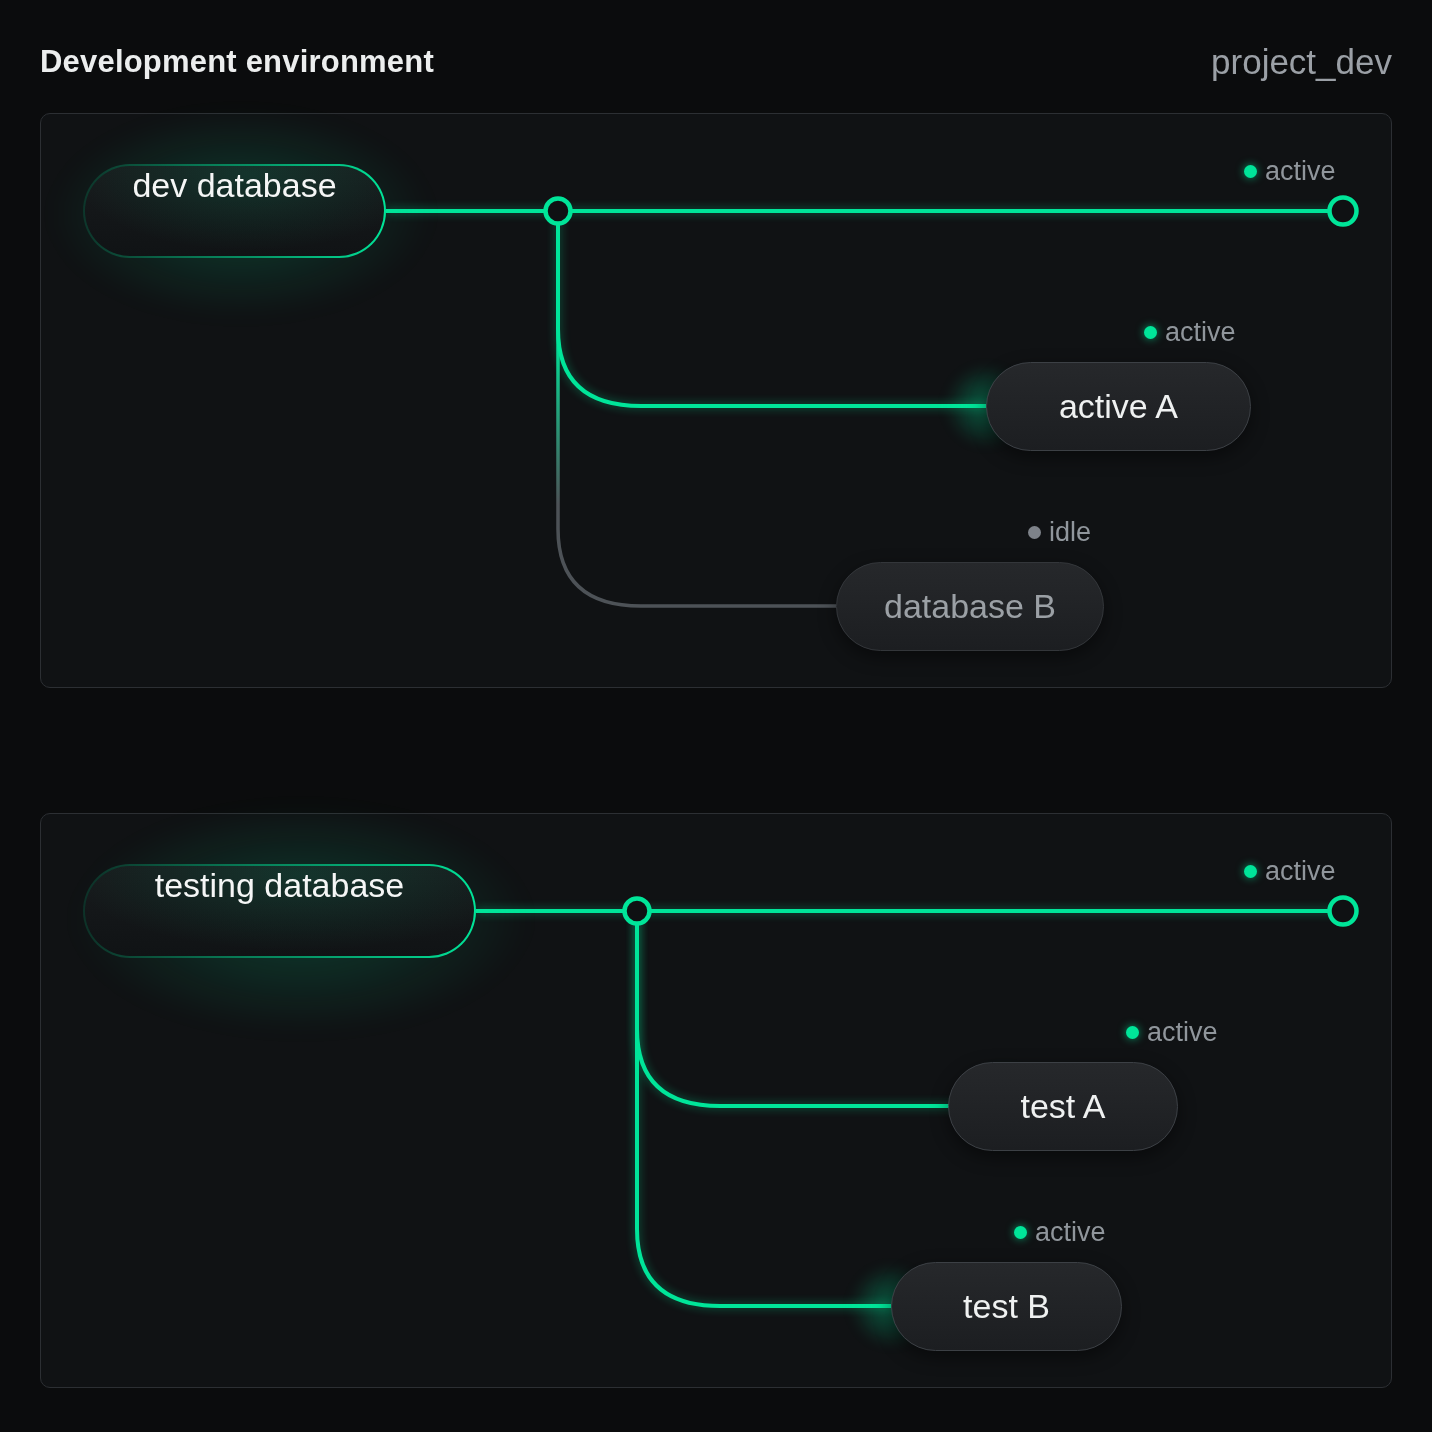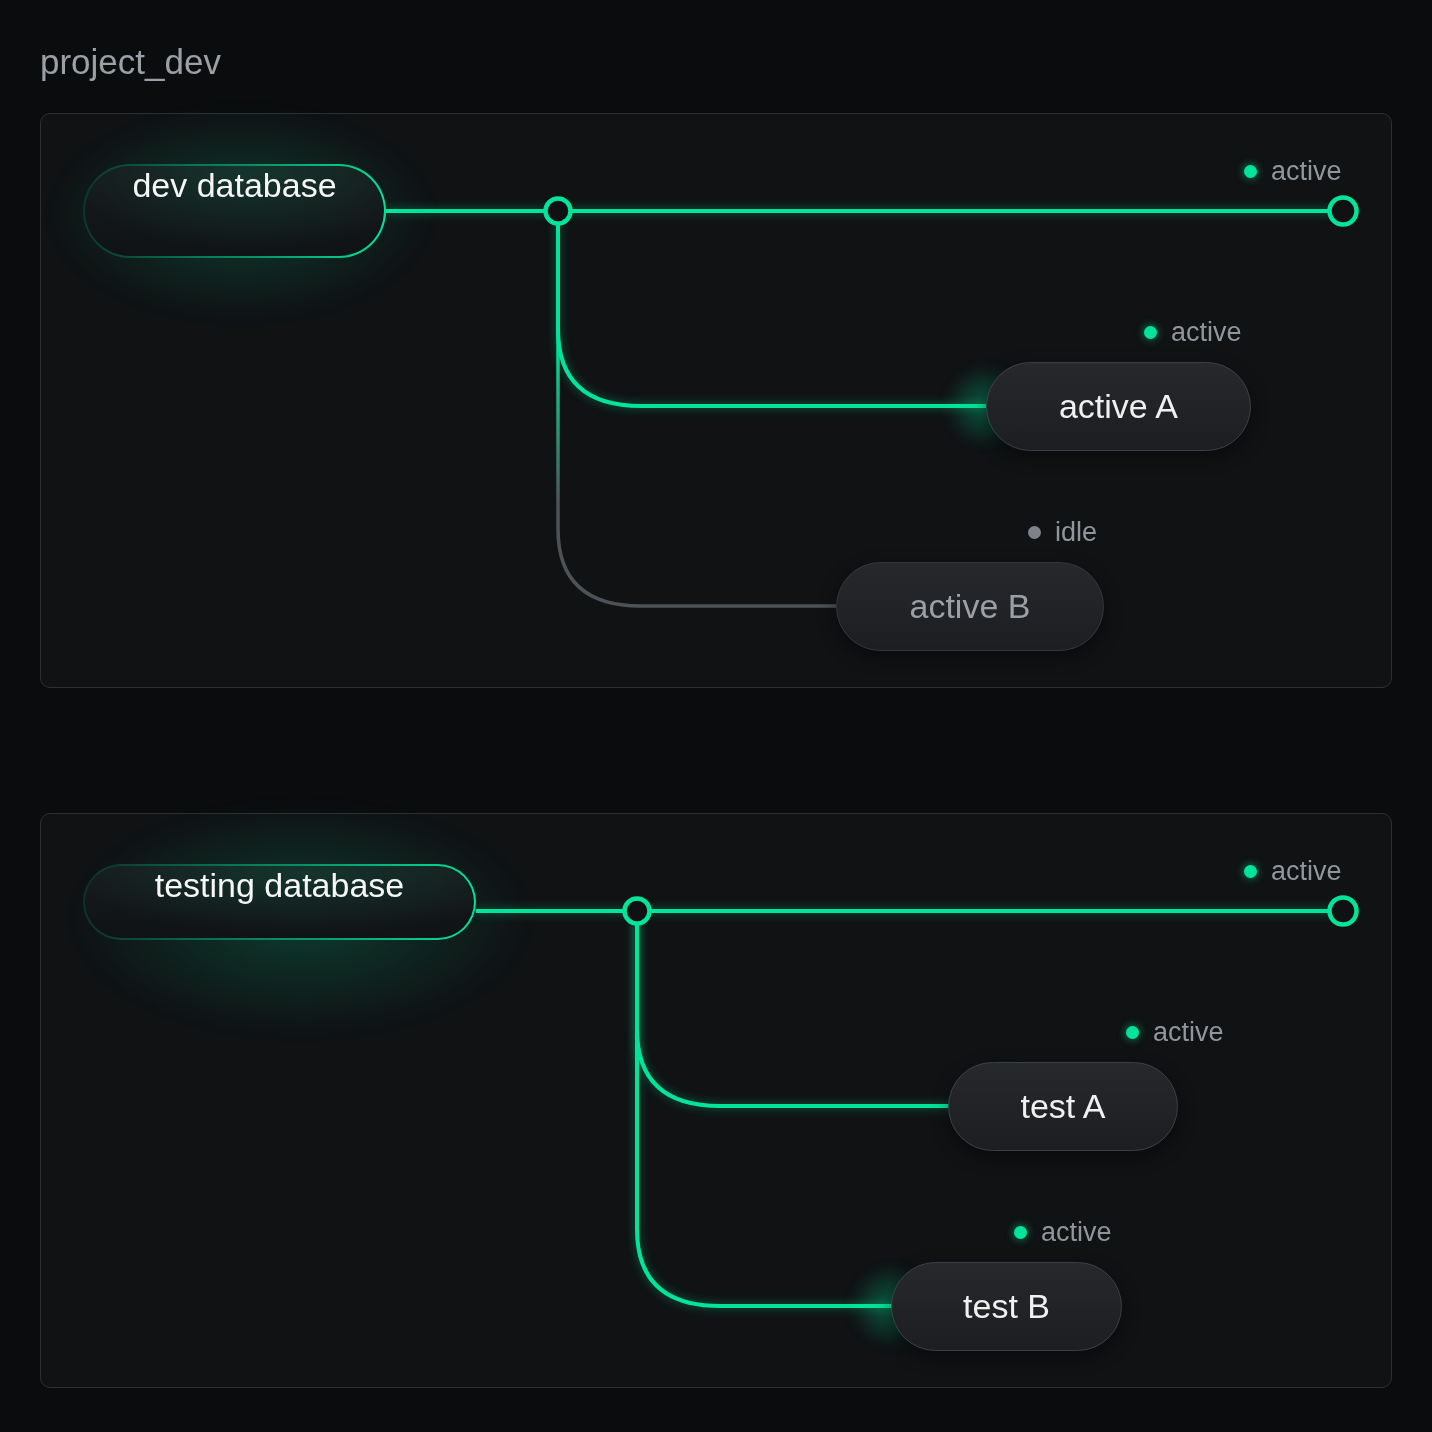--- a/index.html
+++ b/index.html
@@ -66,36 +66,37 @@
   .edge-glow {
     position: absolute; pointer-events: none;
     width: 90px; height: 90px;
     background: radial-gradient(circle, rgba(0,229,153,0.38), rgba(0,229,153,0.0) 65%);
     filter: blur(6px);
   }
 
   
   .status {
     position: absolute; height: 34px;
-    display: flex; align-items: center; gap: 14px;
+    display: flex; align-items: center; gap: 8px;
     font-size: 27px; color: #90969c;
   }
   .status .dot {
     width: 13px; height: 13px; border-radius: 50%;
     background: #00e599;
     box-shadow: 0 0 9px rgba(0,229,153,0.65);
   }
   .status.idle .dot { background: #7e838a; box-shadow: none; }
 </style>
 </head>
 <body>
 
 <div class="stage">
 
   <div class="sec-header" style="top:40px">
+    <div class="sec-title">Development environment</div>
     <div class="sec-project">project_dev</div>
   </div>
 
   <div class="panel" style="top:113px">
     <svg width="1352" height="575" viewBox="0 0 1352 575">
       <defs>
         <linearGradient id="fadeGray" gradientUnits="userSpaceOnUse" x1="0" y1="220" x2="0" y2="390">
           <stop offset="0" stop-color="#00e599"></stop>
           <stop offset="1" stop-color="#4d5257"></stop>
         </linearGradient>
@@ -129,39 +130,39 @@
     <div class="edge-glow" style="left:900px; top:247px"></div>
     <div class="branch-pill" style="left:945px; top:248px; width:265px; height:89px">
       <span>active A</span>
     </div>
 
     <div class="status idle" style="left:987px; top:401px">
       <span class="dot"></span>
       <span>idle</span>
     </div>
     <div class="branch-pill idle" style="left:795px; top:448px; width:268px; height:89px">
-      <span>active B</span>
+      <span>database B</span>
     </div>
   </div>
 
 
   <div class="panel" style="top:813px">
     <svg width="1352" height="575" viewBox="0 0 1352 575">
 
       <path d="M 596 97 V 415 Q 596 492 679 492 H 850" fill="none" stroke="#00e599" stroke-width="4" style="filter:drop-shadow(0 0 5px rgba(0,229,153,0.45))"></path>
 
       <path d="M 596 97 V 215 Q 596 292 679 292 H 963" fill="none" stroke="#00e599" stroke-width="4" style="filter:drop-shadow(0 0 5px rgba(0,229,153,0.45))"></path>
 
       <path d="M 435 97 H 1302" fill="none" stroke="#00e599" stroke-width="4" style="filter:drop-shadow(0 0 5px rgba(0,229,153,0.45))"></path>
       <circle cx="596" cy="97" r="12.5" fill="#0f1113" stroke="#00e599" stroke-width="4.5"></circle>
       <circle cx="1302" cy="97" r="13.5" fill="#0f1113" stroke="#00e599" stroke-width="4.5"></circle>
     </svg>
 
     <div class="db-glow" style="left:-40px; top:-60px; width:600px; height:330px"></div>
-    <div class="db-pill" style="left:42px; top:50px; width:393px; height:76px">
+    <div class="db-pill" style="left:42px; top:50px; width:393px; height:94px">
       <div class="inner">
           <span>testing database</span>
         </div>
     </div>
 
     <div class="status" style="left:1203px; top:40px">
       <span class="dot"></span>
       <span>active</span>
     </div>
 

